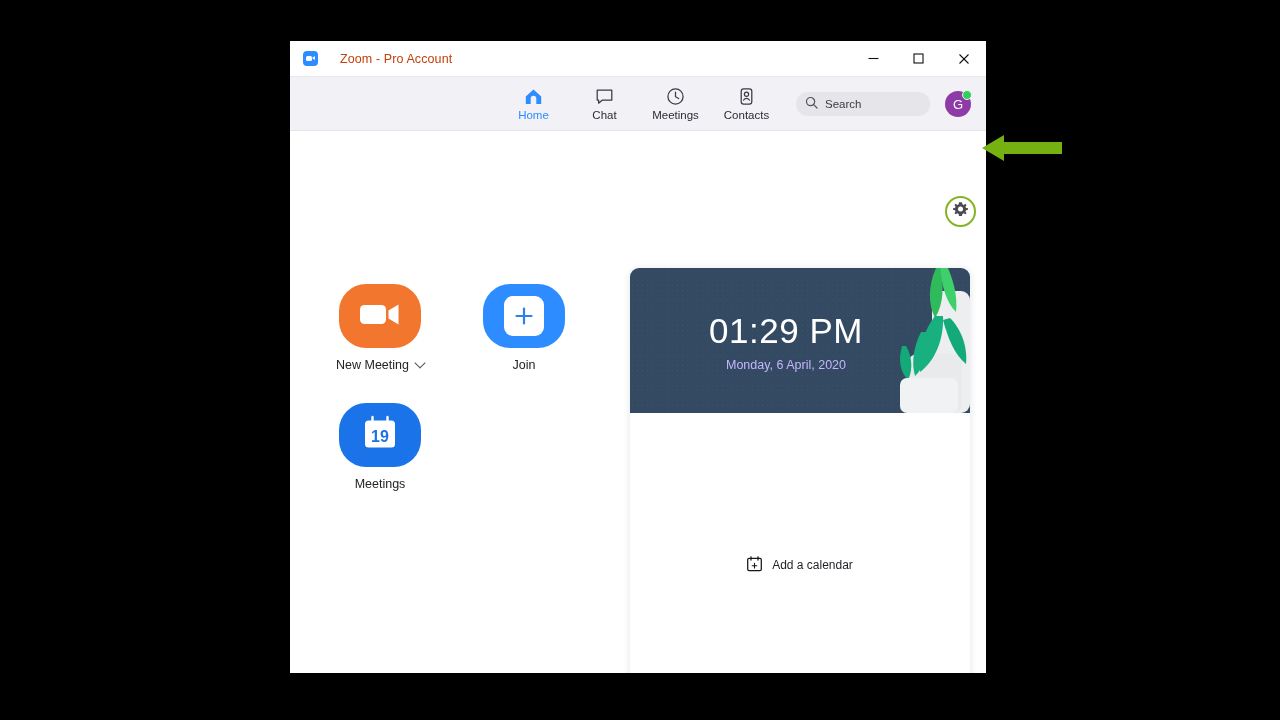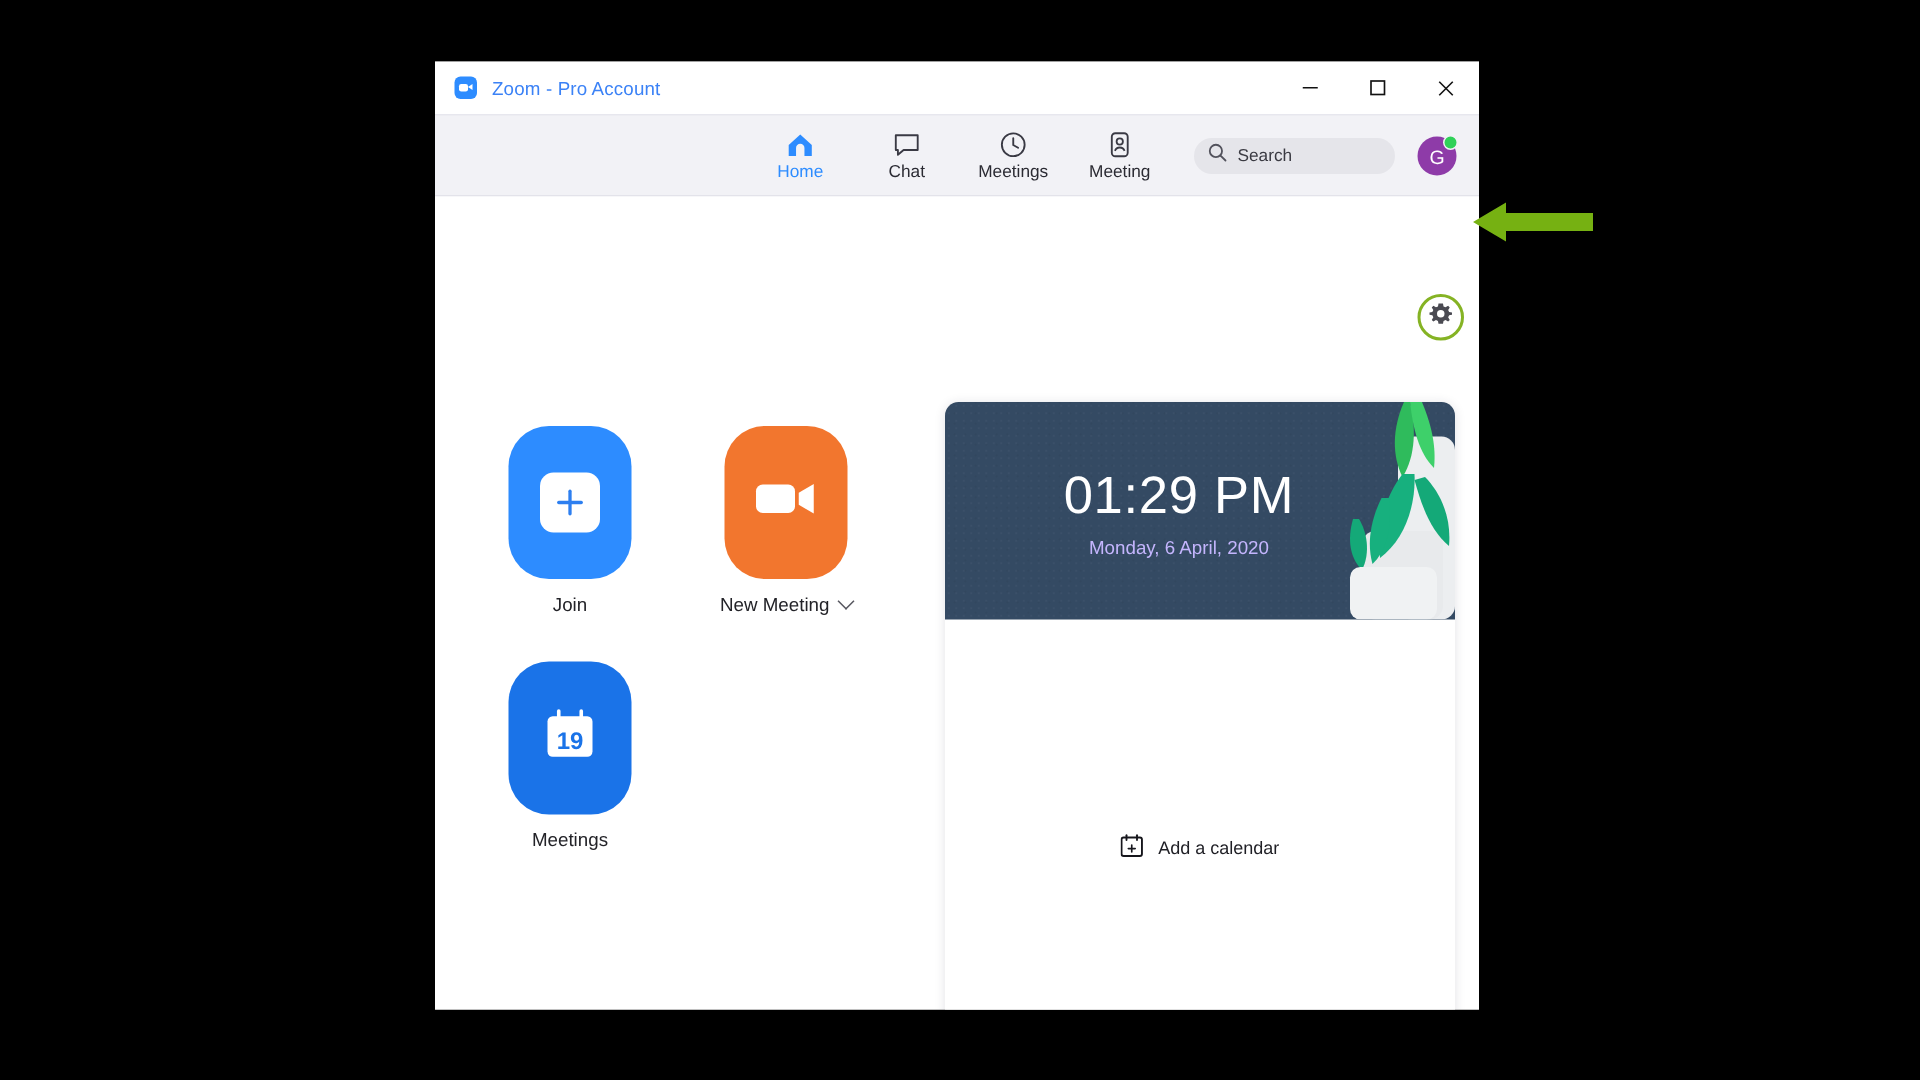--- a/index.html
+++ b/index.html
@@ -62,23 +62,23 @@
     position: absolute;
     left: 9.2px;
     top: 5.2px;
     width: 0;
     height: 0;
     border-top: 2.4px solid transparent;
     border-bottom: 2.4px solid transparent;
     border-right: 3px solid #ffffff;
   }
   #title-text {
-    margin-left: 10px;
+    margin-left: 22px;
     font-size: 12.5px;
-    color: #3b82f6;
+    color: #c2410c;
     letter-spacing: 0.1px;
   }
 
   .win-controls {
     position: absolute;
     right: 0;
     top: 0;
     height: 35px;
     display: flex;
   }
@@ -212,21 +212,21 @@
   .tile {
     width: 144px;
     display: flex;
     flex-direction: column;
     align-items: center;
   }
   .tile + .tile { }
   .tile-row-2 { margin-top: 31px; }
   .tile-square {
     width: 82px;
-    height: 102px;
+    height: 64px;
     border-radius: 27px;
     display: flex;
     align-items: center;
     justify-content: center;
   }
   .tile-label {
     margin-top: 10px;
     font-size: 12.5px;
     color: #232328;
     display: flex;
@@ -396,21 +396,21 @@
         </div>
 
         <div class="nav-item">
           <span class="nav-icon">
             <svg width="19" height="19" viewBox="0 0 19 19">
               <rect x="4.2" y="1.8" width="10.6" height="15.4" rx="2.4" fill="none" stroke="#3a3a44" stroke-width="1.25"></rect>
               <circle cx="9.5" cy="7.3" r="2.1" fill="none" stroke="#3a3a44" stroke-width="1.2"></circle>
               <path d="M6.3 13.6 A3.4 3.4 0 0 1 12.7 13.6" fill="none" stroke="#3a3a44" stroke-width="1.2"></path>
             </svg>
           </span>
-          <span class="nav-label">Meeting</span>
+          <span class="nav-label">Contacts</span>
         </div>
 
       </div>
 
       <div id="search-box">
         <span>
           <svg width="13" height="13" viewBox="0 0 13 13">
             <circle cx="5.6" cy="5.6" r="4.1" fill="none" stroke="#52525c" stroke-width="1.2"></circle>
             <line x1="8.7" y1="8.7" x2="12" y2="12" stroke="#52525c" stroke-width="1.2" stroke-linecap="round"></line>
           </svg>
@@ -431,45 +431,45 @@
           <svg width="17" height="17" viewBox="0 0 17 17">
             <path d="M8.5 1.3 L10.0 1.3 L10.35 3.25 L11.7 3.9 L13.4 2.85 L14.5 3.95 L13.45 5.65 L14.1 7.0 L16.0 7.35 L16.0 8.85 L14.1 9.2 L13.45 10.55 L14.5 12.25 L13.4 13.35 L11.7 12.3 L10.35 12.95 L10.0 14.9 L8.5 14.9 L7.0 14.9 L6.65 12.95 L5.3 12.3 L3.6 13.35 L2.5 12.25 L3.55 10.55 L2.9 9.2 L1.0 8.85 L1.0 7.35 L2.9 7.0 L3.55 5.65 L2.5 3.95 L3.6 2.85 L5.3 3.9 L6.65 3.25 L7.0 1.3 Z" fill="#4a4a52"></path>
             <circle cx="8.5" cy="8.1" r="2.5" fill="#ffffff"></circle>
           </svg>
         </span>
       </div>
 
       <div id="tiles">
 
         <div class="tile">
+          <div class="tile-square" style="background:#f2762e">
+            <span>
+              <svg width="42" height="27" viewBox="0 0 42 27">
+                <rect x="1" y="4" width="26" height="19" rx="4.5" fill="#ffffff"></rect>
+                <path d="M29.5 9.5 L39.5 3.6 L39.5 23.4 L29.5 17.5 Z" fill="#ffffff"></path>
+              </svg>
+            </span>
+          </div>
+          <div class="tile-label">
+            <span>New Meeting</span>
+            <span class="chev"></span>
+          </div>
+        </div>
+
+        <div class="tile">
           <div class="tile-square" style="background:#2d8cff">
             <span class="inner-white" style="width:40px;height:40px">
               <svg width="22" height="22" viewBox="0 0 22 22">
                 <line x1="11" y1="3.5" x2="11" y2="18.5" stroke="#2d7ff0" stroke-width="2.2" stroke-linecap="round"></line>
                 <line x1="3.5" y1="11" x2="18.5" y2="11" stroke="#2d7ff0" stroke-width="2.2" stroke-linecap="round"></line>
               </svg>
             </span>
           </div>
           <div class="tile-label">
             <span>Join</span>
-          </div>
-        </div>
-
-        <div class="tile">
-          <div class="tile-square" style="background:#f2762e">
-            <span>
-              <svg width="42" height="27" viewBox="0 0 42 27">
-                <rect x="1" y="4" width="26" height="19" rx="4.5" fill="#ffffff"></rect>
-                <path d="M29.5 9.5 L39.5 3.6 L39.5 23.4 L29.5 17.5 Z" fill="#ffffff"></path>
-              </svg>
-            </span>
-          </div>
-          <div class="tile-label">
-            <span>New Meeting</span>
-            <span class="chev"></span>
           </div>
         </div>
 
         <div class="tile tile-row-2">
           <div class="tile-square" style="background:#1a73e8">
             <span>
               <svg width="44" height="44" viewBox="0 0 44 44">
                 <line x1="14.5" y1="6" x2="14.5" y2="11.5" stroke="#ffffff" stroke-width="2.4" stroke-linecap="round"></line>
                 <line x1="29.5" y1="6" x2="29.5" y2="11.5" stroke="#ffffff" stroke-width="2.4" stroke-linecap="round"></line>
                 <rect x="7" y="9.5" width="30" height="27" rx="3.5" fill="#ffffff"></rect>

